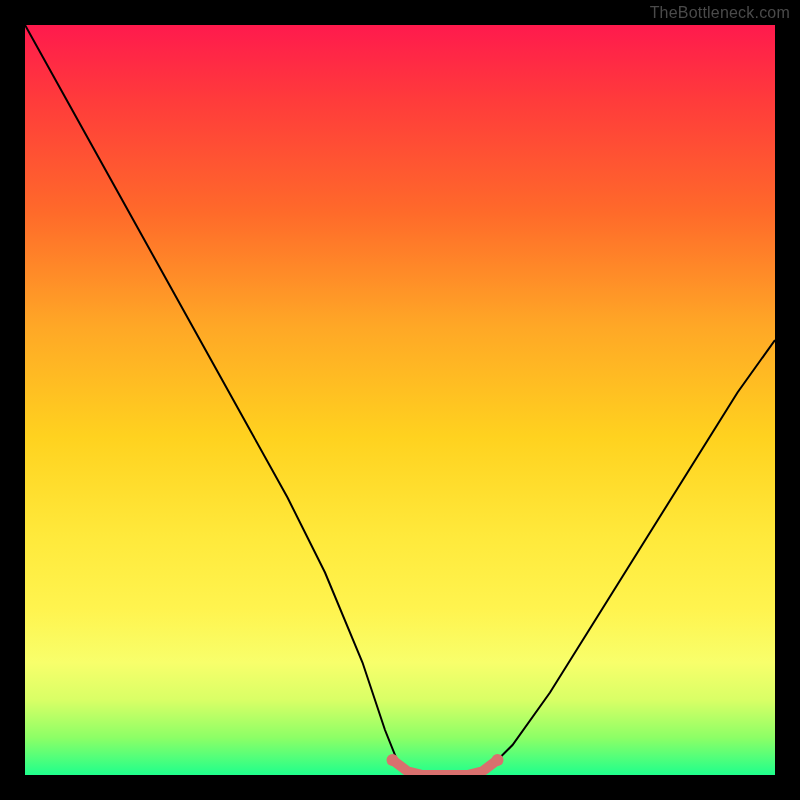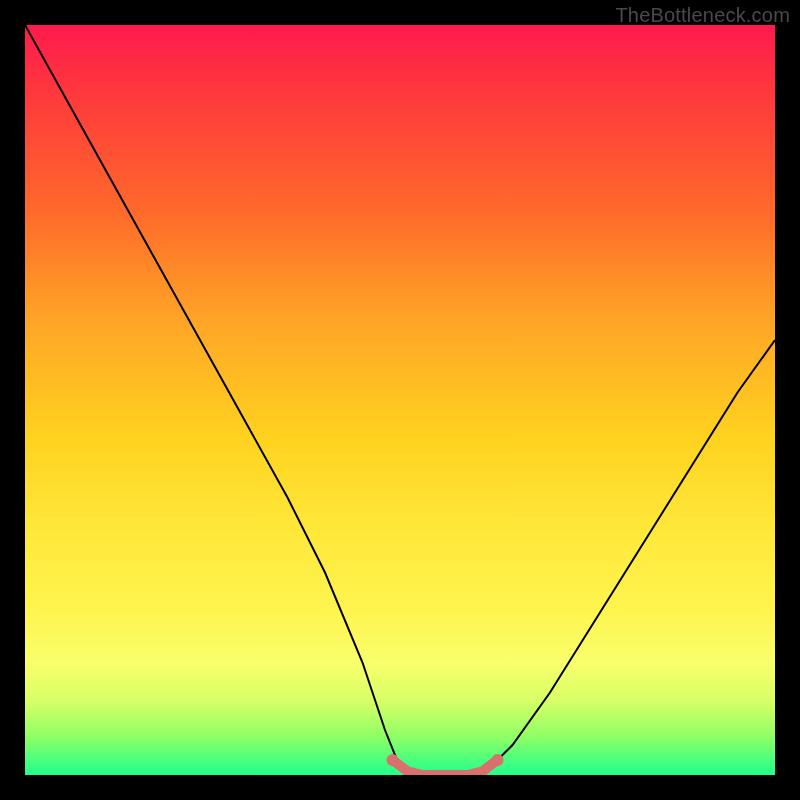--- a/index.html
+++ b/index.html
@@ -35,21 +35,21 @@
     left: 0;
     top: 0;
     width: 750px;
     height: 750px;
   }
   .attribution {
     position: absolute;
     top: 4px;
     right: 10px;
     font-family: Arial, Helvetica, sans-serif;
-    font-size: 20px;
+    font-size: 16px;
     color: #4a4a4a;
     letter-spacing: 0.2px;
   }
 </style>
 </head>
 <body>
 
 <div class="chart-container">
   <div class="attribution">TheBottleneck.com</div>
   <div class="plot-area">

